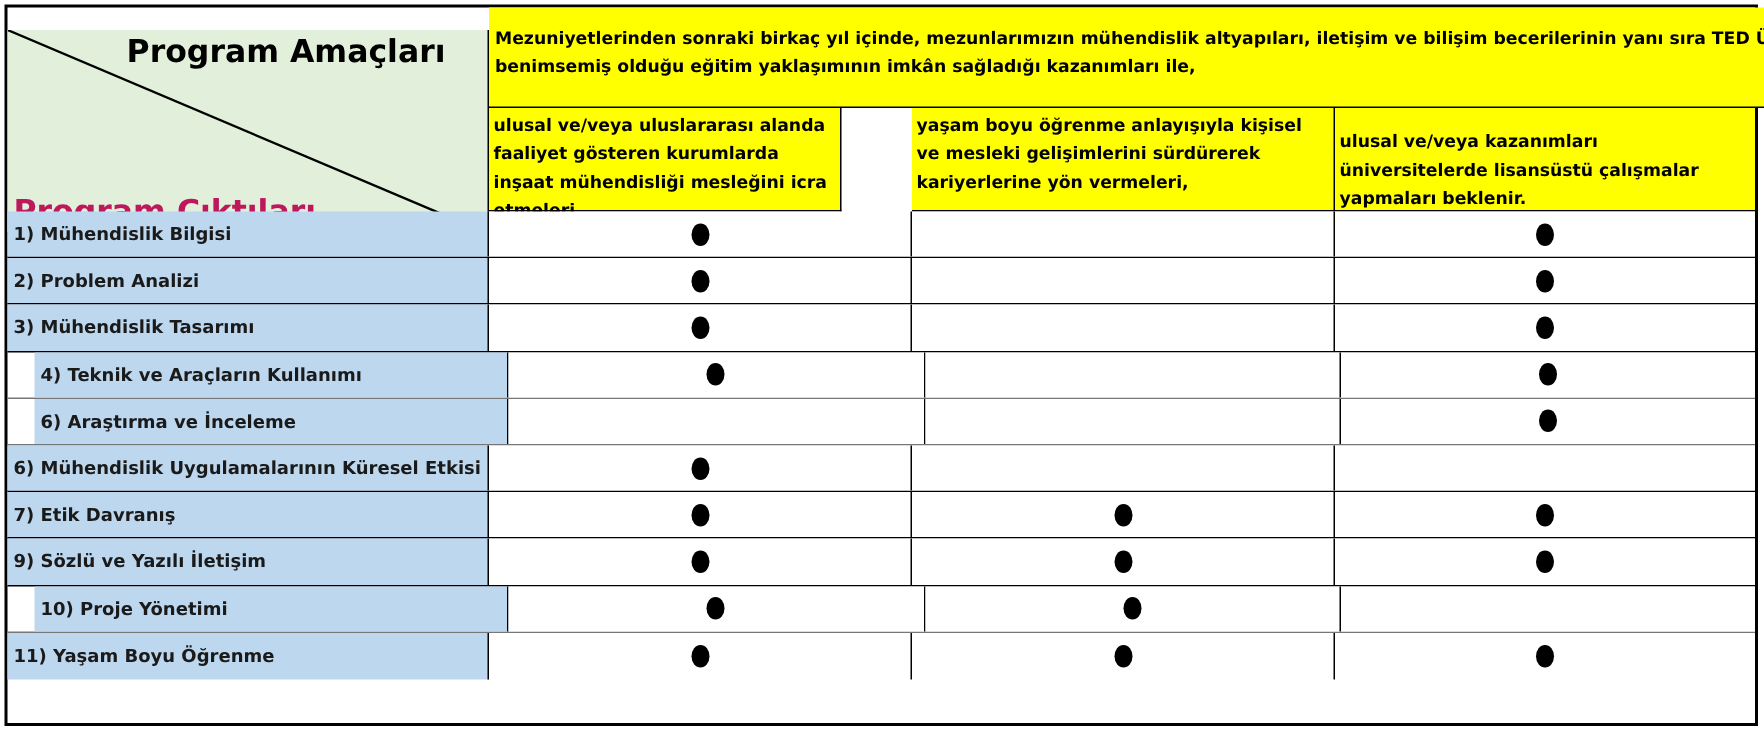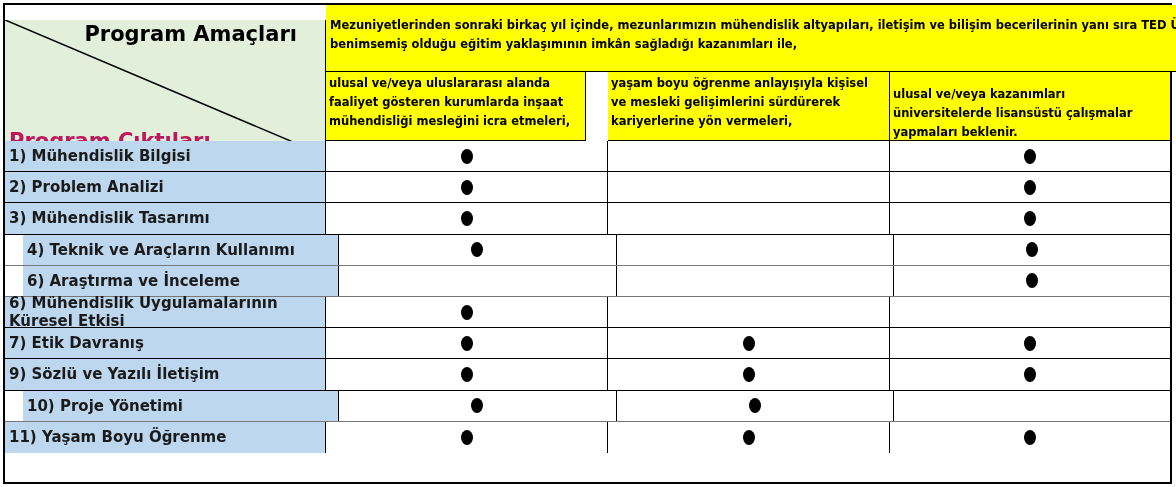--- a/index.html
+++ b/index.html
@@ -10,29 +10,29 @@
   .corner { position:absolute; left:0; top:0; width:321px; height:136px;
             background:#e2efda; border-right:1px solid #000; border-bottom:1px solid #000; box-sizing:border-box; overflow:hidden;margin-top:15px; }
   .corner svg { position:absolute; left:0; top:0; }
   .corner .top-label { position:absolute; right:28px; top:2px; font-size:21px; font-weight:bold; color:#000; }
   .corner .bottom-label { position:absolute; left:4px; bottom:2px; font-size:21px; font-weight:bold; color:#be185d; }
   .intro { position:absolute; left:321px; top:0; width:970px; height:67px;
            background:#ffff00; border-bottom:1px solid #000; box-sizing:border-box;
            font-size:11.5px; font-weight:bold; padding:11px 4px 0 4px; line-height:19px; color:#000; }
   .obj { position:absolute; top:67px; height:69px; background:#ffff00; border-bottom:1px solid #000;
          box-sizing:border-box; font-size:11.5px; font-weight:bold; color:#000; line-height:19px; padding:2px 3px; }
-  .obj.c1 { left:321px; width:260px; border-right:1px solid #000; }
+  .obj.c1 { left:321px; width:235px; border-right:1px solid #000; }
   .obj.c2 { left:603px; width:282px; border-right:1px solid #000; }
   .obj.c3 { left:885px; width:280px; padding-top:13px; }
   .rows { position:absolute; left:0; top:136px; width:1165px; }
   .row { display:flex; height:31.2px; box-sizing:border-box; border-bottom:1px solid #000; }
   .row:last-child { border-bottom:none; }
   .row.grey { border-bottom:1.5px solid #777;padding-left:18px; }
   .row .label { width:321px; background:#bdd7ee; border-right:1px solid #000; box-sizing:border-box;
-                font-size:15px; font-weight:bold; color:#1a1a1a; display:flex; align-items:center; padding-left:4px; }
+                font-size:12px; font-weight:bold; color:#1a1a1a; display:flex; align-items:center; padding-left:4px; }
   .row .cell { width:282px; background:#fff; border-right:1px solid #000; box-sizing:border-box;
                display:flex; align-items:center; justify-content:center; }
   .row .cell.last { width:280px; border-right:none; }
   .dot { width:12px; height:15px; border-radius:50%; background:#000; }
 </style>
 </head>
 <body>
 
 <div class="tbl">
   <div class="corner">

